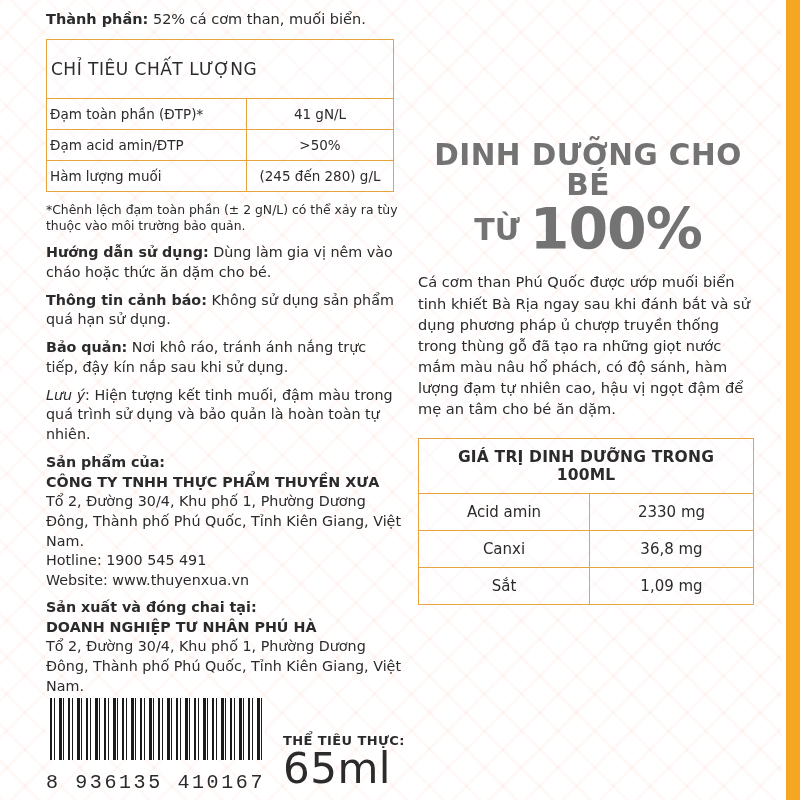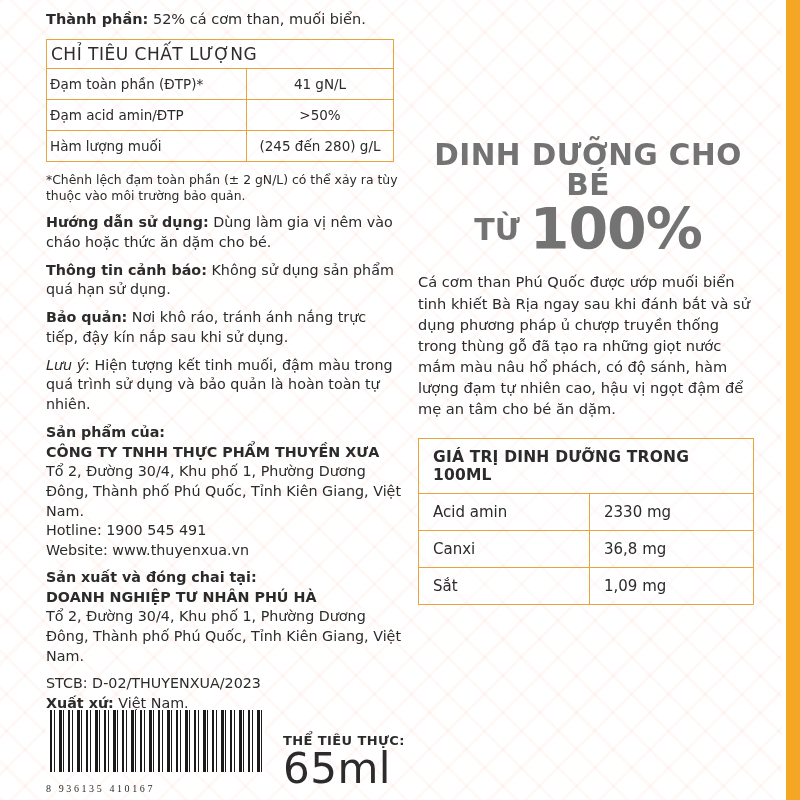--- a/index.html
+++ b/index.html
@@ -61,21 +61,21 @@
     border: 1.2px solid #e8a43c;
     padding: 7px 3px;
     font-size: 13.5px;
     font-weight: normal;
     text-align: left;
   }
   .q-title {
     text-align: right;
     font-size: 17px !important;
     letter-spacing: 0.5px;
-    padding: 4px 4px !important;
+    padding: 19px 4px !important;
     font-weight: normal;
   }
   .q-val {
     text-align: center !important;
     width: 140px;
   }
   .footnote {
     font-size: 12.4px;
     line-height: 1.32;
     margin-bottom: 9px;
@@ -107,22 +107,22 @@
   .barcode {
     height: 62px;
     width: 100%;
     background-image: repeating-linear-gradient(
       to right,
       #1a1a1a 0 2px, #ffffff 2px 4px, #1a1a1a 4px 5px, #ffffff 5px 9px,
       #1a1a1a 9px 12px, #ffffff 12px 13px, #1a1a1a 13px 14px, #ffffff 14px 18px);
     border-left: 4px solid #fff;
   }
   .barcode-digits {
-    font-family: Liberation Serif, serif;
-    font-size: 10px;
+    font-family: Liberation Mono, monospace;
+    font-size: 20px;
     letter-spacing: 2.6px;
     margin-top: 11px;
     white-space: nowrap;
   }
   .volume-block {
     position: absolute;
     left: 283px;
     bottom: 10px;
   }
   .volume-label {
@@ -167,21 +167,21 @@
     border: 1.6px solid #e8a43c;
     border-collapse: collapse;
     width: 336px;
     background: rgba(255,255,255,0.35);
   }
   .n-table th, .n-table td {
     border: 1.2px solid #e8a43c;
     padding: 9px 14px;
     font-size: 15px;
     font-weight: normal;
-    text-align: left;
+    text-align: center;
   }
   .n-title {
     font-weight: bold !important;
     font-size: 15.5px !important;
     letter-spacing: 0.2px;
     border-bottom: 1.2px solid #e8a43c;
   }
   .n-val { width: 135px; }
   
   .edge {

